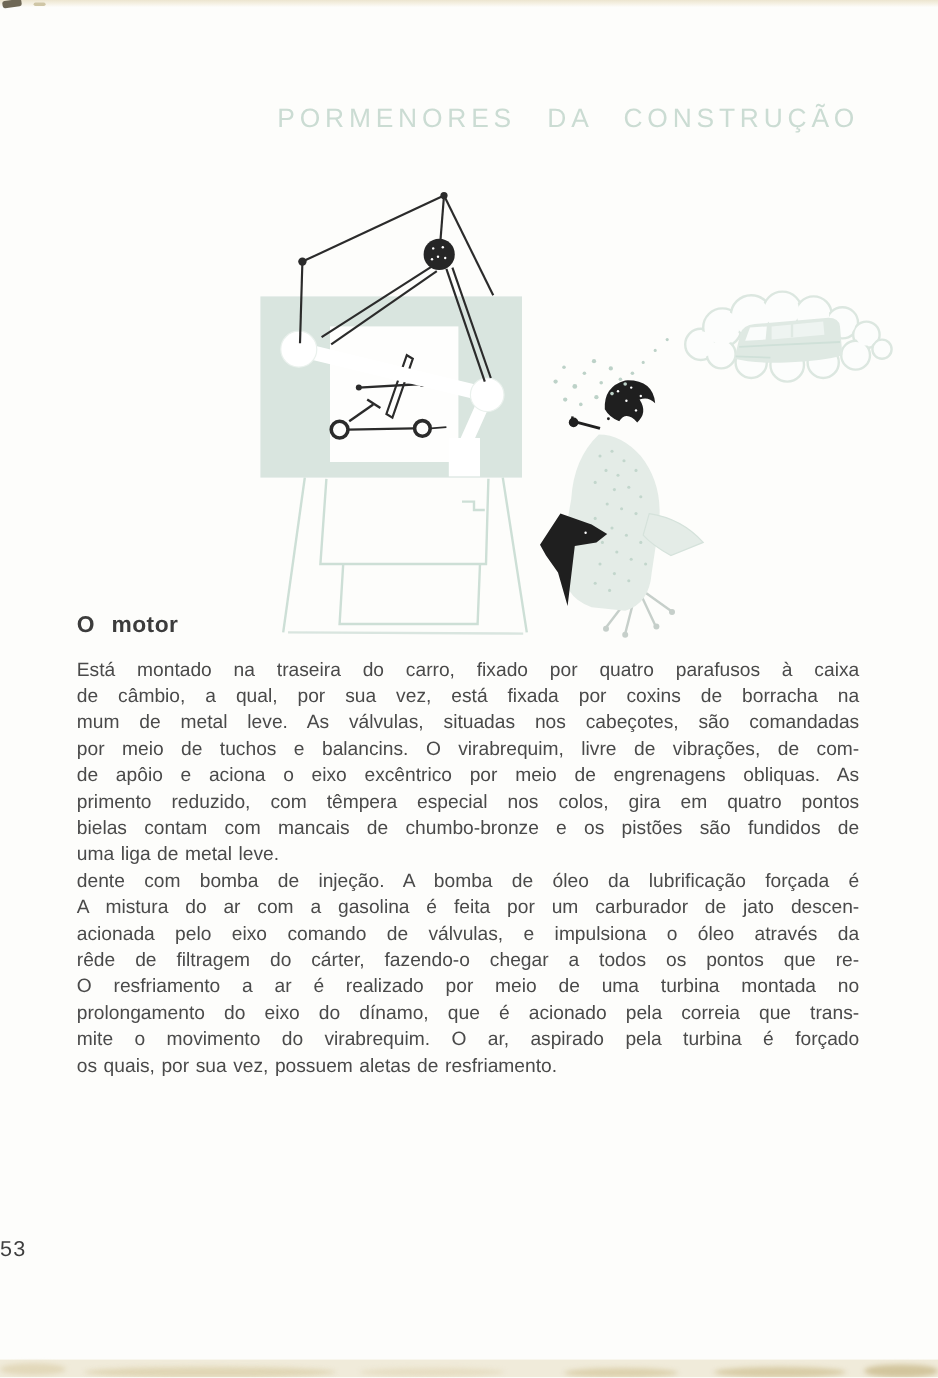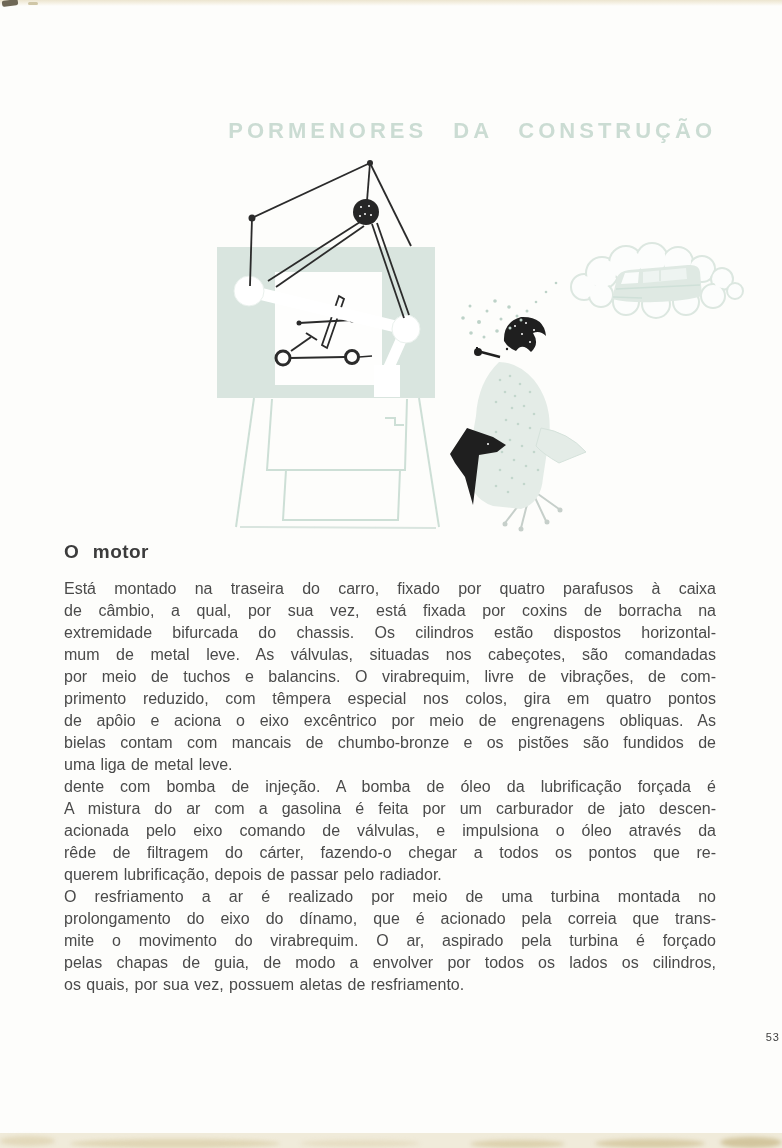--- a/index.html
+++ b/index.html
@@ -29,45 +29,44 @@
   .blot.b0 { left:0;   bottom:2px; width:55px;  height:10px; background:#e2d8ba; }
   .blot.b1 { left:70px; bottom:0;  width:210px; height:9px;  background:#ddd2ae; opacity:.85; }
   .blot.b2 { left:300px;bottom:1px;width:120px; height:7px;  background:#e6ddc2; }
   .blot.b3 { left:470px;bottom:0;  width:95px;  height:8px;  background:#dcd1ad; }
   .blot.b4 { left:595px;bottom:0;  width:110px; height:9px;  background:#d8cca6; }
   .blot.b5 { left:720px;bottom:0;  width:62px;  height:11px; background:#d2c59d; }
 
   
   .title {
     position:absolute; top:86px; right:66px;
-    font-size:22px; font-weight:bold;
+    font-size:22px; font-weight:normal;
     letter-spacing:4px; word-spacing:16px;
     color:#cbdcd3;
-    margin-top:32px;
   }
 
   
   .illus { position:absolute; top:0; left:0; }
 
   
-  .article { position:absolute; left:64px; top:541px; width:652px; color:#4a4a4a; }
+  .article { position:absolute; left:64px; top:511px; width:652px; color:#4a4a4a; }
   .heading {
     font-size:19px; font-weight:bold; color:#3c3c3c;
     letter-spacing:.4px; word-spacing:8px; margin:0 0 15px 0;
   }
   .line {
     font-size:16px; line-height:22px;
     text-align:justify; text-align-last:justify;
     word-spacing:1px; white-space:normal;
   }
   .line.last { text-align:center; text-align-last:left; }
 
   .pagenum {
     position:absolute; top:1031px; left:0; width:780px;
-    text-align:right; font-size:11px; color:#3e3e3e; letter-spacing:1px;
+    text-align:left; font-size:18px; color:#3e3e3e; letter-spacing:1px;
   }
 </style>
 </head>
 <body>
 
 <div class="page">
 
   <div class="top-edge">
     <div class="top-edge-mark"></div>
     <div class="top-edge-mark2"></div>
@@ -252,42 +251,39 @@
       </g>
     </g>
   </svg>
 
   <div class="article">
     <h2 class="heading">O motor</h2>
 
     <div>
       <div class="line">Está montado na traseira do carro, fixado por quatro parafusos à caixa</div>
       <div class="line">de câmbio, a qual, por sua vez, está fixada por coxins de borracha na</div>
-      <div class="line">extremidade bifurcada do chassis. Os cilindros estão dispostos horizontal-</div>
       <div class="line">mum de metal leve. As válvulas, situadas nos cabeçotes, são comandadas</div>
       <div class="line">por meio de tuchos e balancins. O virabrequim, livre de vibrações, de com-</div>
+      <div class="line">de apôio e aciona o eixo excêntrico por meio de engrenagens obliquas. As</div>
       <div class="line">primento reduzido, com têmpera especial nos colos, gira em quatro pontos</div>
-      <div class="line">de apôio e aciona o eixo excêntrico por meio de engrenagens obliquas. As</div>
       <div class="line">bielas contam com mancais de chumbo-bronze e os pistões são fundidos de</div>
       <div class="line last">uma liga de metal leve.</div>
     </div>
 
     <div>
       <div class="line">dente com bomba de injeção. A bomba de óleo da lubrificação forçada é</div>
       <div class="line">A mistura do ar com a gasolina é feita por um carburador de jato descen-</div>
       <div class="line">acionada pelo eixo comando de válvulas, e impulsiona o óleo através da</div>
       <div class="line">rêde de filtragem do cárter, fazendo-o chegar a todos os pontos que re-</div>
-      <div class="line last">querem lubrificação, depois de passar pelo radiador.</div>
     </div>
 
     <div>
       <div class="line">O resfriamento a ar é realizado por meio de uma turbina montada no</div>
       <div class="line">prolongamento do eixo do dínamo, que é acionado pela correia que trans-</div>
       <div class="line">mite o movimento do virabrequim. O ar, aspirado pela turbina é forçado</div>
-      <div class="line">pelas chapas de guia, de modo a envolver por todos os lados os cilindros,</div>
       <div class="line last">os quais, por sua vez, possuem aletas de resfriamento.</div>
     </div>
   </div>
 
   <div class="pagenum">53</div>
 
   <div class="bottom-edge">
     <div class="blot b0"></div>
     <div class="blot b1"></div>
     <div class="blot b2"></div>

